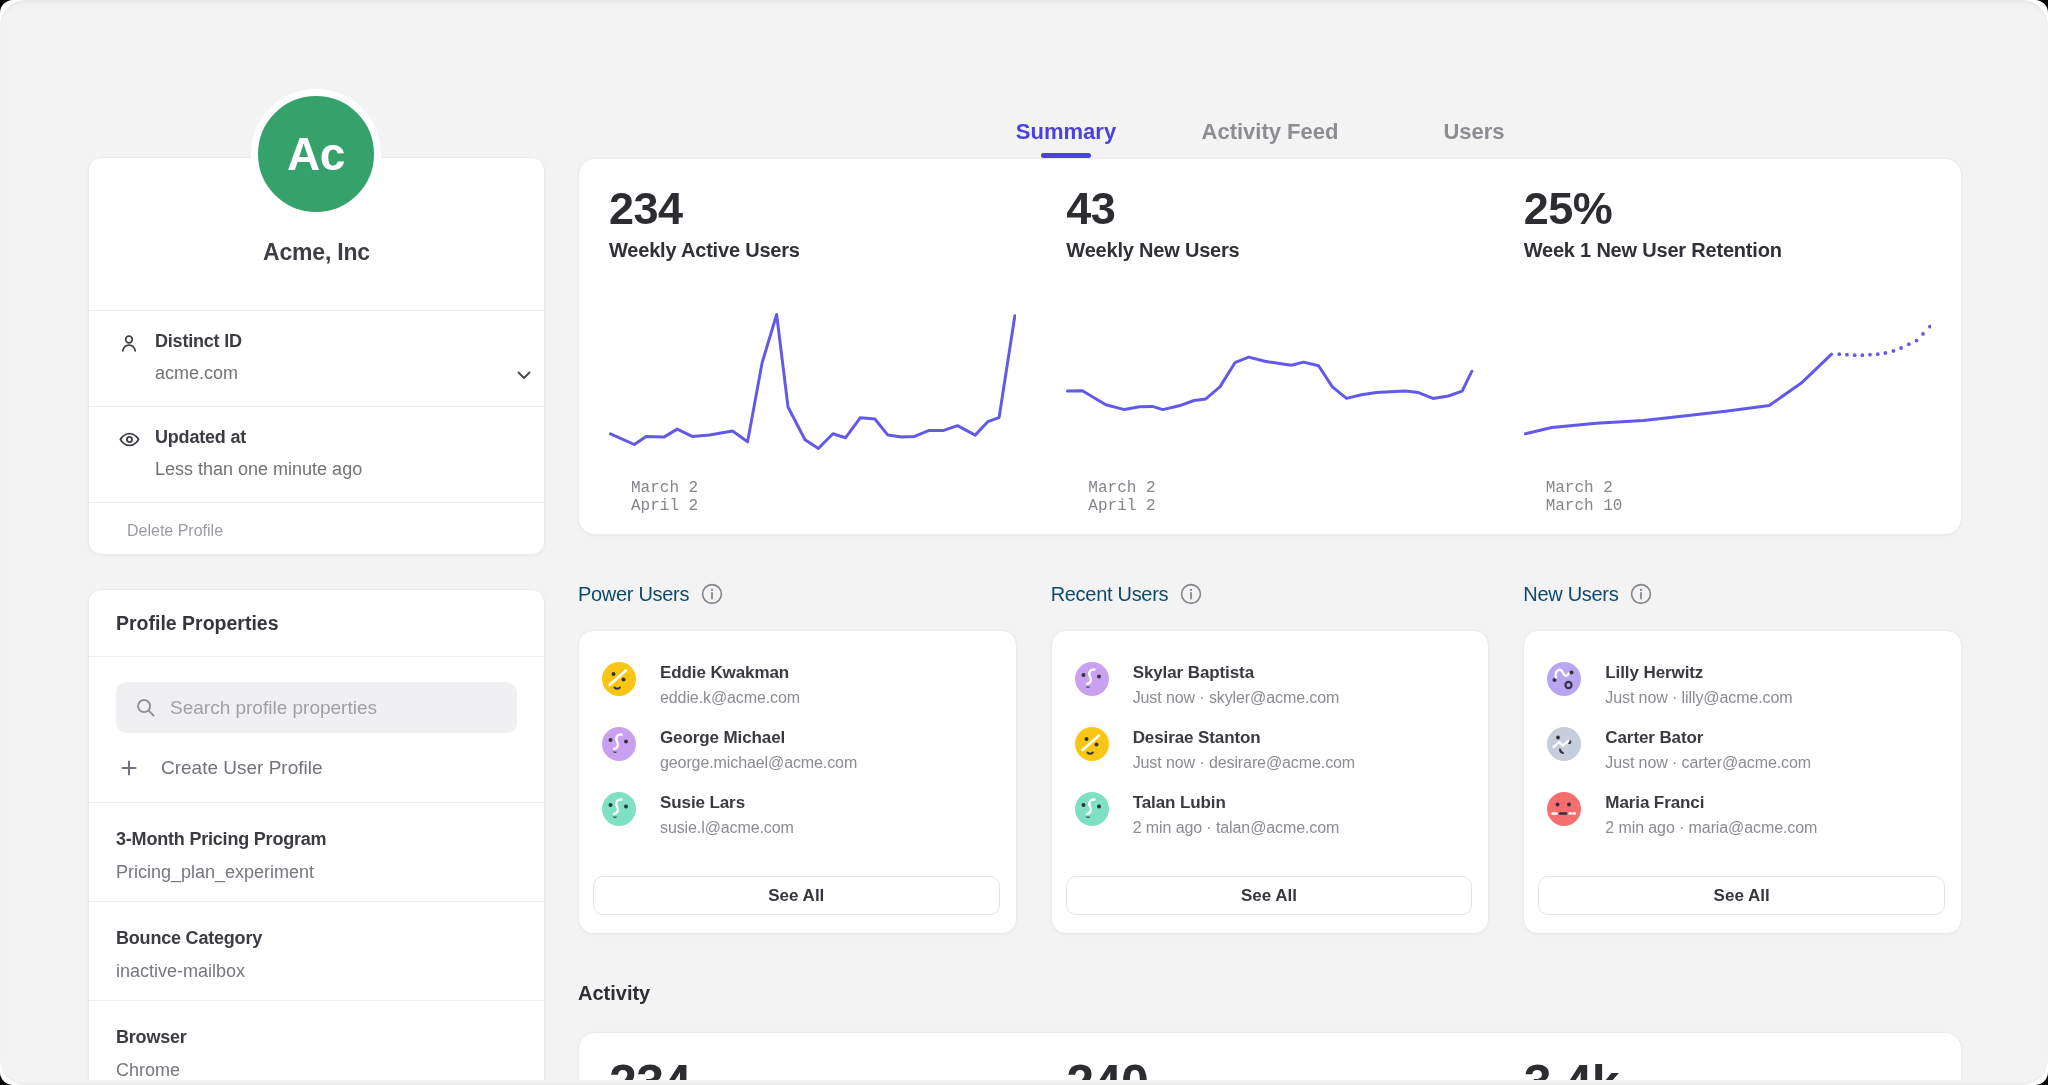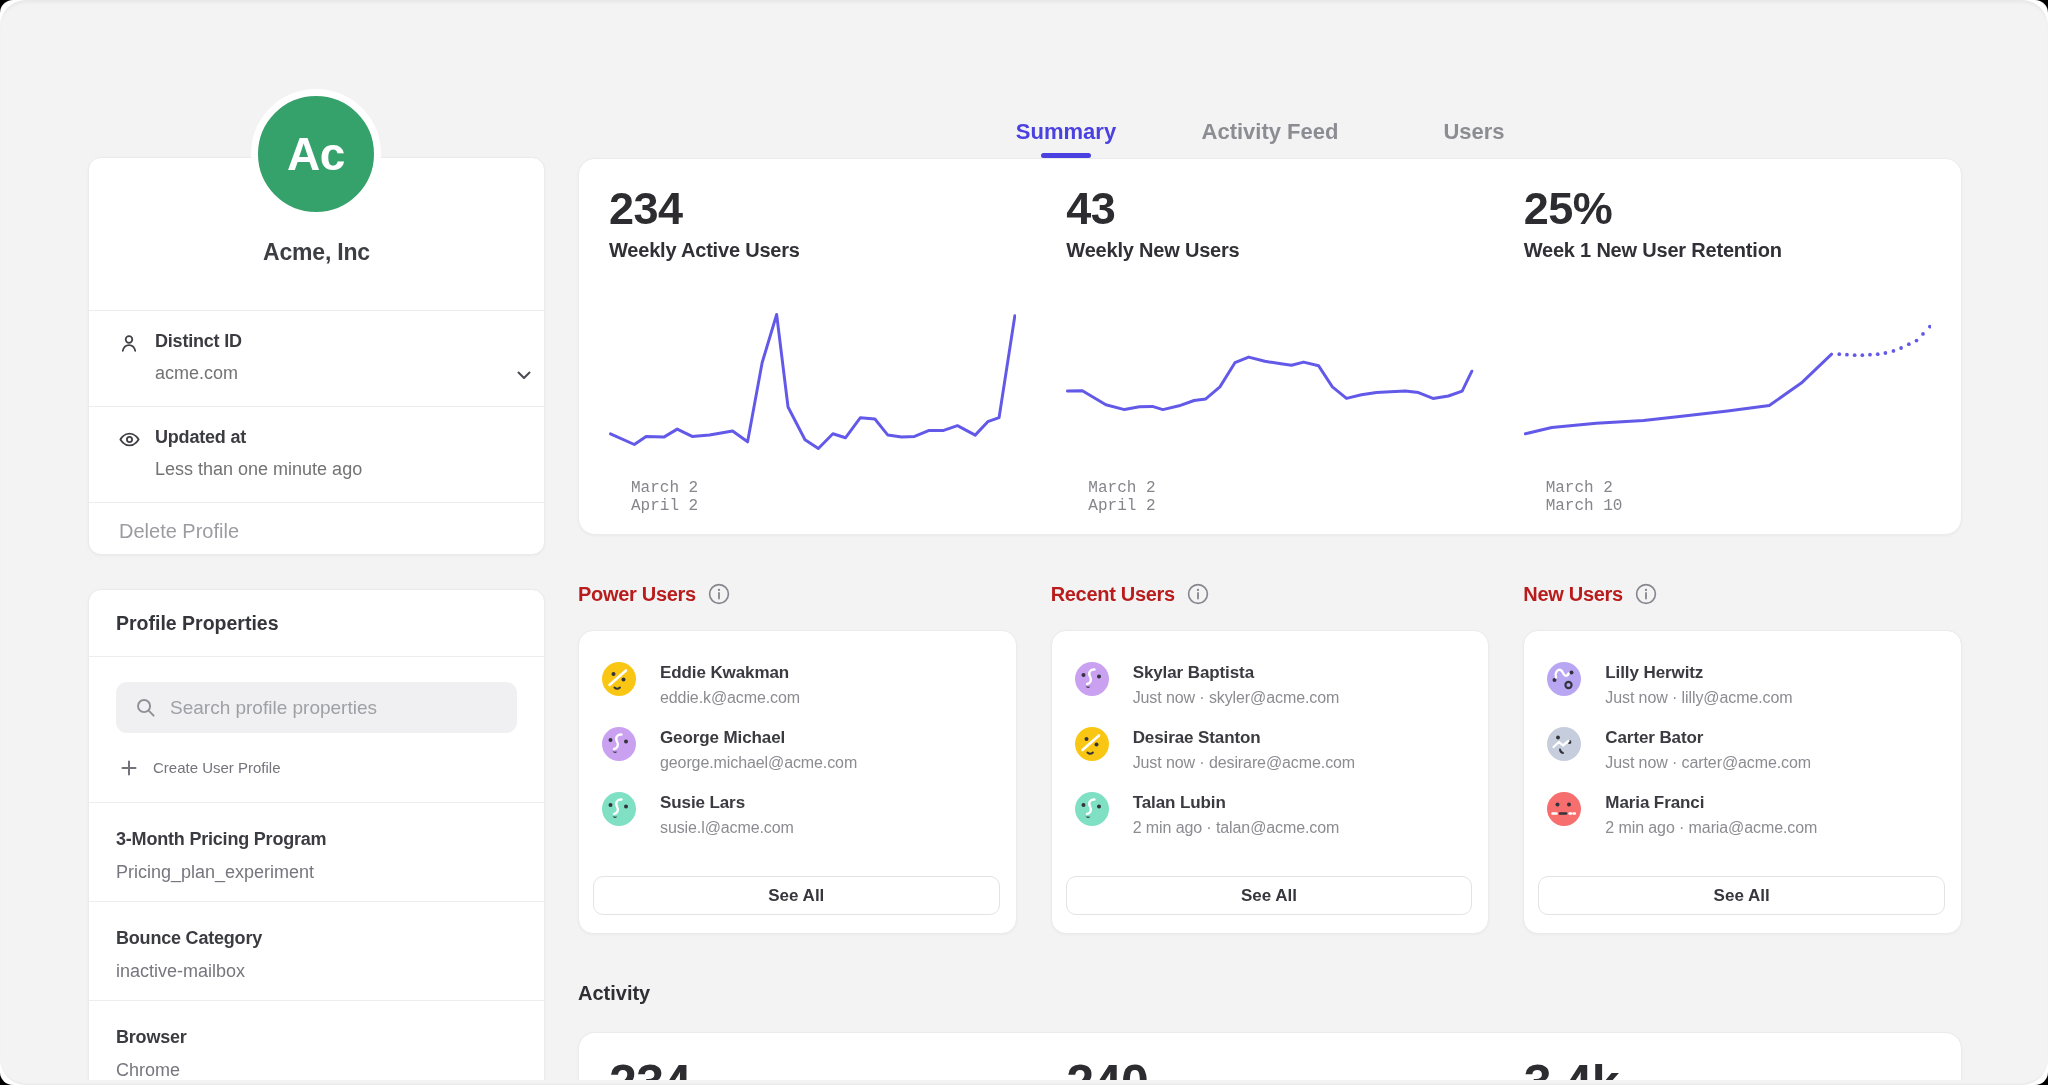--- a/index.html
+++ b/index.html
@@ -21,34 +21,34 @@
       color:#fff; font-size:46px; font-weight:700; letter-spacing:-0.5px; }
   .profile-card { position:absolute; left:0; top:157px; width:457px; height:398px; }
   .company-name { height:152px; display:flex; align-items:flex-start; justify-content:center;
       padding-top:78px; line-height:32px; font-size:23px; font-weight:700; color:#3d3d44; letter-spacing:-0.2px; }
   .divider { height:1px; background:#ededf0; }
   .id-row { position:relative; padding:17px 30px 0 30px; height:95px; }
   .id-row .rowicon { position:absolute; left:29px; top:21px; }
   .rowlabel { margin-left:36px; font-size:18px; font-weight:700; color:#3b3b42; line-height:26px; letter-spacing:-0.2px; }
   .rowvalue { margin-left:36px; margin-top:6px; font-size:18px; color:#737373; line-height:26px; }
   .chev { position:absolute; right:8px; top:52px; }
-  .delete-row { height:56px; display:flex; align-items:center; padding-left:30px;
-      font-size:20px; color:#9b9ba2; cursor:pointer; }
+  .delete-row { height:56px; display:flex; align-items:center; padding-left:38px;
+      font-size:16px; color:#9b9ba2; cursor:pointer; }
 
   .props-card { position:absolute; left:0; top:589px; width:457px; height:560px; }
   .props-title { height:66px; display:flex; align-items:center; padding-left:27px;
       font-size:19.5px; font-weight:700; color:#35353c; }
   .search-wrap { position:relative; margin:25px 27px 0 27px; }
   .search-input { width:100%; height:51px; border:none; outline:none; background:#f0f0f2;
       border-radius:11px; padding:0 16px 0 54px; font-size:19px; color:#1d4ed8;
       font-family:"Liberation Sans", sans-serif; }
   .search-input::placeholder { color:#9fa0a6; }
   .search-icon { position:absolute; left:18px; top:14px; }
-  .create-row { height:69px; margin-top:0; display:flex; align-items:center; gap:14px;
-      padding-left:30px; color:#73737b; font-size:15px; cursor:pointer; }
+  .create-row { height:69px; margin-top:0; display:flex; align-items:center; gap:22px;
+      padding-left:30px; color:#73737b; font-size:19px; cursor:pointer; }
   .prop-row { padding:24px 27px 0 27px; height:98px; }
   .prop-name { font-size:18px; font-weight:700; color:#3b3b42; line-height:25px; letter-spacing:-0.2px; }
   .prop-value { margin-top:8px; font-size:18px; color:#76767e; line-height:25px; }
 
   
   .main { position:absolute; left:578px; top:0; width:1384px; }
   .tabs { position:absolute; top:106px; left:0; width:1384px; height:51px;
       display:flex; justify-content:center; }
   .tab { width:204px; height:51px; display:flex; align-items:center; justify-content:center;
       font-size:22px; font-weight:700; color:#8c8c93; cursor:pointer; position:relative; }
@@ -64,21 +64,21 @@
       line-height:49px; letter-spacing:-0.5px; }
   .metric-title { margin-top:5px; font-size:20px; font-weight:700; color:#303036; line-height:25px; letter-spacing:-0.2px; }
   .spark { display:block; margin-top:50px; width:100%; height:137px; }
   .axis { margin-top:29px; display:flex; justify-content:space-between; padding:0 30px 0 22px;
       font-family:"Liberation Mono", monospace; font-size:16px; color:#85858c;flex-direction:column; }
 
   .grid3 { position:absolute; left:0; width:1384px; display:grid;
       grid-template-columns:1fr 1fr 1fr; gap:34px; }
   .sec-headers { top:570px; height:48px; }
   .sec-head { display:flex; align-items:center; gap:12px; }
-  .sec-title { font-size:20px; font-weight:700; color:#b91c1c; letter-spacing:-0.3px; }
+  .sec-title { font-size:20px; font-weight:400; color:#0c4a6e; letter-spacing:-0.3px; }
   .user-cards { top:630px; }
   .user-card { position:relative; height:304px; border-radius:15px; padding:31px 23px 23px 23px; }
   .user-row { display:flex; gap:24px; margin-bottom:17px; }
   .uavatar { flex:0 0 34px; width:34px; height:34px; border-radius:50%; position:relative; }
   .uavatar svg { position:absolute; inset:0; }
   .uname { font-size:17px; font-weight:700; color:#3a3a41; line-height:25px; margin-top:-2px; letter-spacing:-0.1px; }
   .usub { font-size:16px; color:#8b8b92; line-height:25px; letter-spacing:-0.1px; }
   .see-all { position:absolute; left:14px; right:16px; bottom:18px; height:39px;
       background:#fff; border:1px solid #e3e3e7; border-radius:10px;
       display:flex; align-items:center; justify-content:center;

